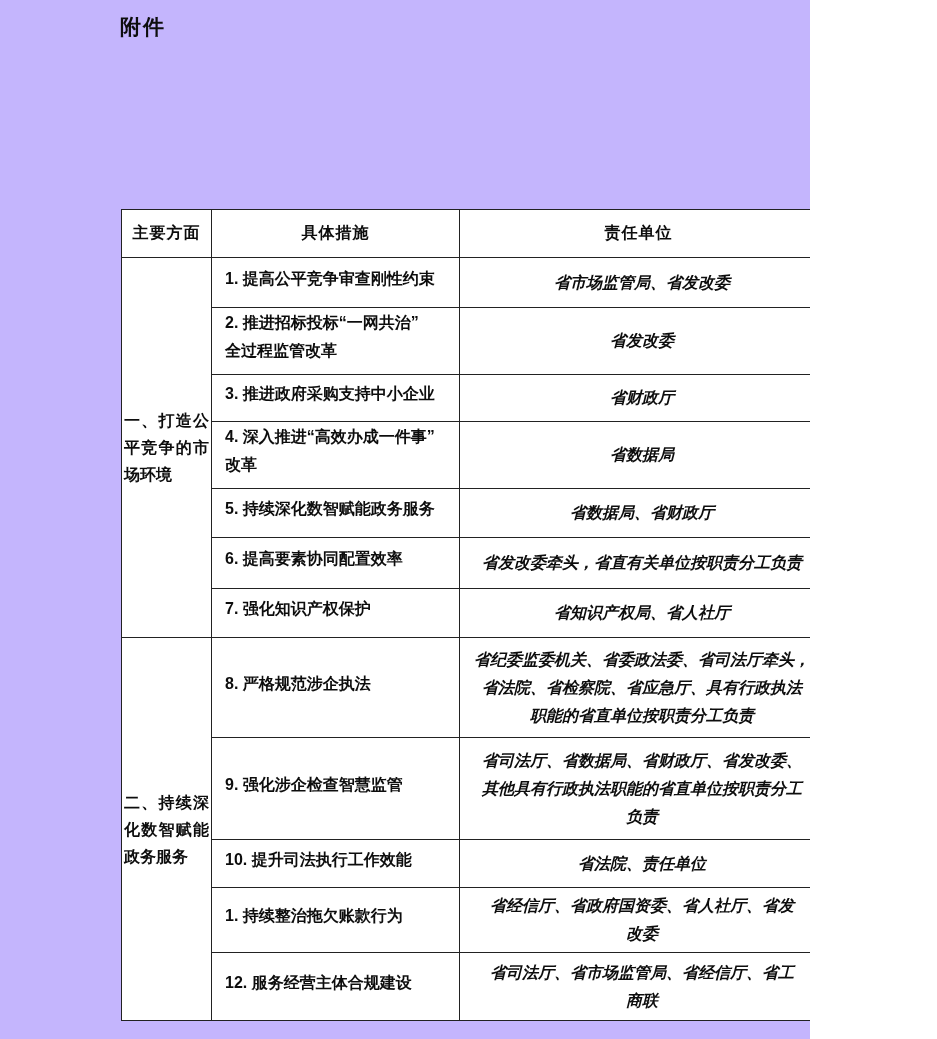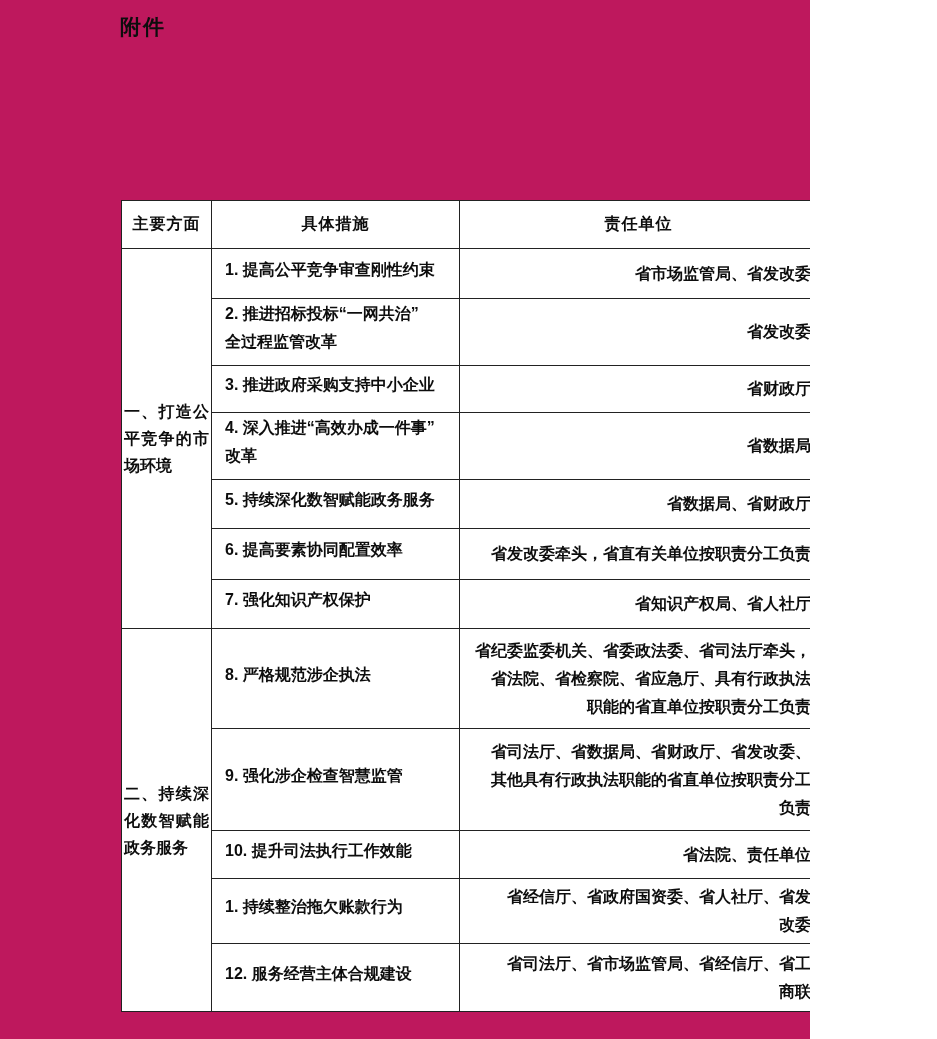--- a/index.html
+++ b/index.html
@@ -6,21 +6,21 @@
   html, body { background: #ffffff; }
   body {
     font-family: "Liberation Sans", "DejaVu Sans", sans-serif;
     color: #0d0d0d;
     font-weight: 700;
   }
   .sheet {
     position: relative;
     width: 810px;
     height: 1039px;
-    background: #be185d;
+    background: #c4b5fd;
     overflow: hidden;
   }
   .attachment {
     position: absolute;
     left: 120px;
     top: 13px;
     font-size: 21px;
     letter-spacing: 2px;
     color: #0d0d0d;
   }
@@ -32,21 +32,21 @@
     text-align: center;
     font-family: "DejaVu Serif", "Liberation Serif", serif;
     font-size: 31px;
     font-weight: 700;
     letter-spacing: 3px;
     color: #0d0d0d;
   }
   table.task-table {
     position: absolute;
     left: 121px;
-    top: 200px;
+    top: 209px;
     width: 696px;
     table-layout: fixed;
     border-collapse: collapse;
     background: #ffffff;
   }
   col.c1 { width: 90px; }
   col.c2 { width: 248px; }
   col.c3 { width: 358px; }
   .task-table th, .task-table td {
     border: 1.6px solid #222222;
@@ -66,23 +66,24 @@
     margin-left: 36px;
   }
   td.measure {
     padding: 0 6px 8px 13px;
     text-align: left;
     line-height: 28px;
     white-space: pre-line;
   }
   td.unit {
     padding: 0 6px 0 13px;
-    text-align: right;
+    text-align: center;
     line-height: 28px;
     white-space: pre-line;
+    font-style: italic;
   }
   tr.hr  { height: 48px; }
   tr.r1  { height: 50px; }
   tr.r2  { height: 67px; }
   tr.r3  { height: 47px; }
   tr.r4  { height: 67px; }
   tr.r5  { height: 49px; }
   tr.r6  { height: 51px; }
   tr.r7  { height: 49px; }
   tr.r8  { height: 100px; }

